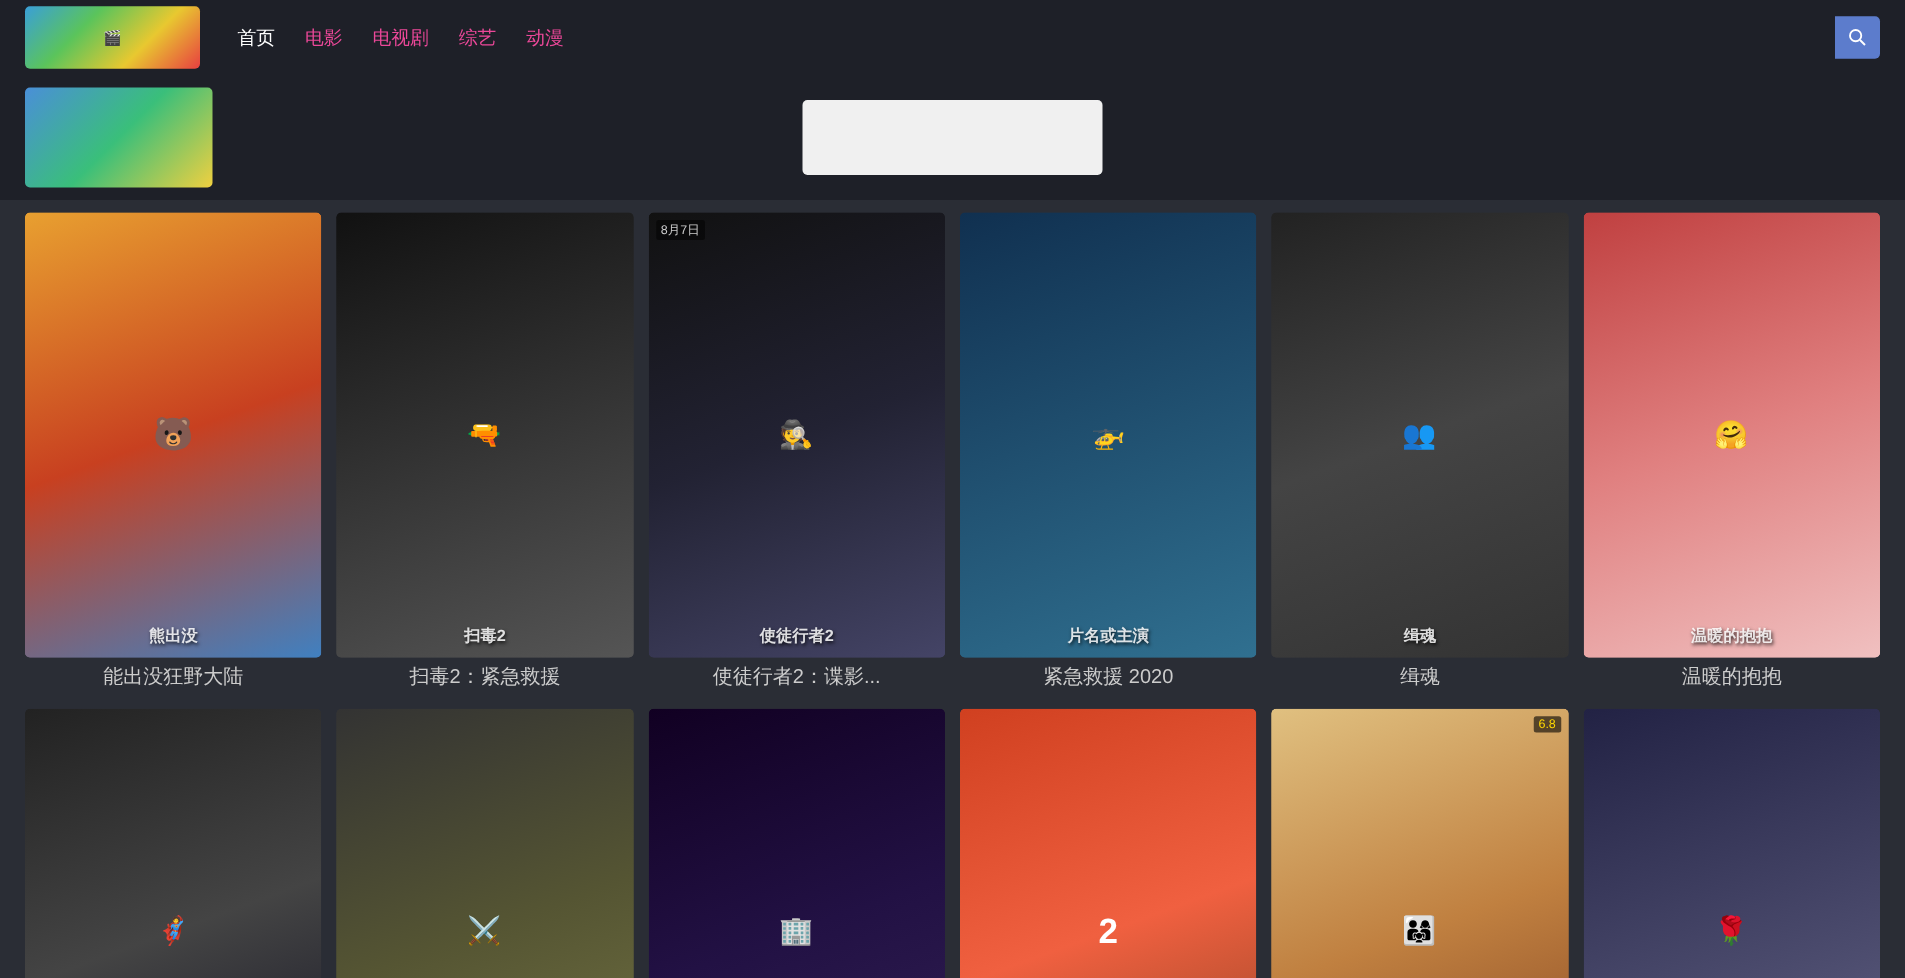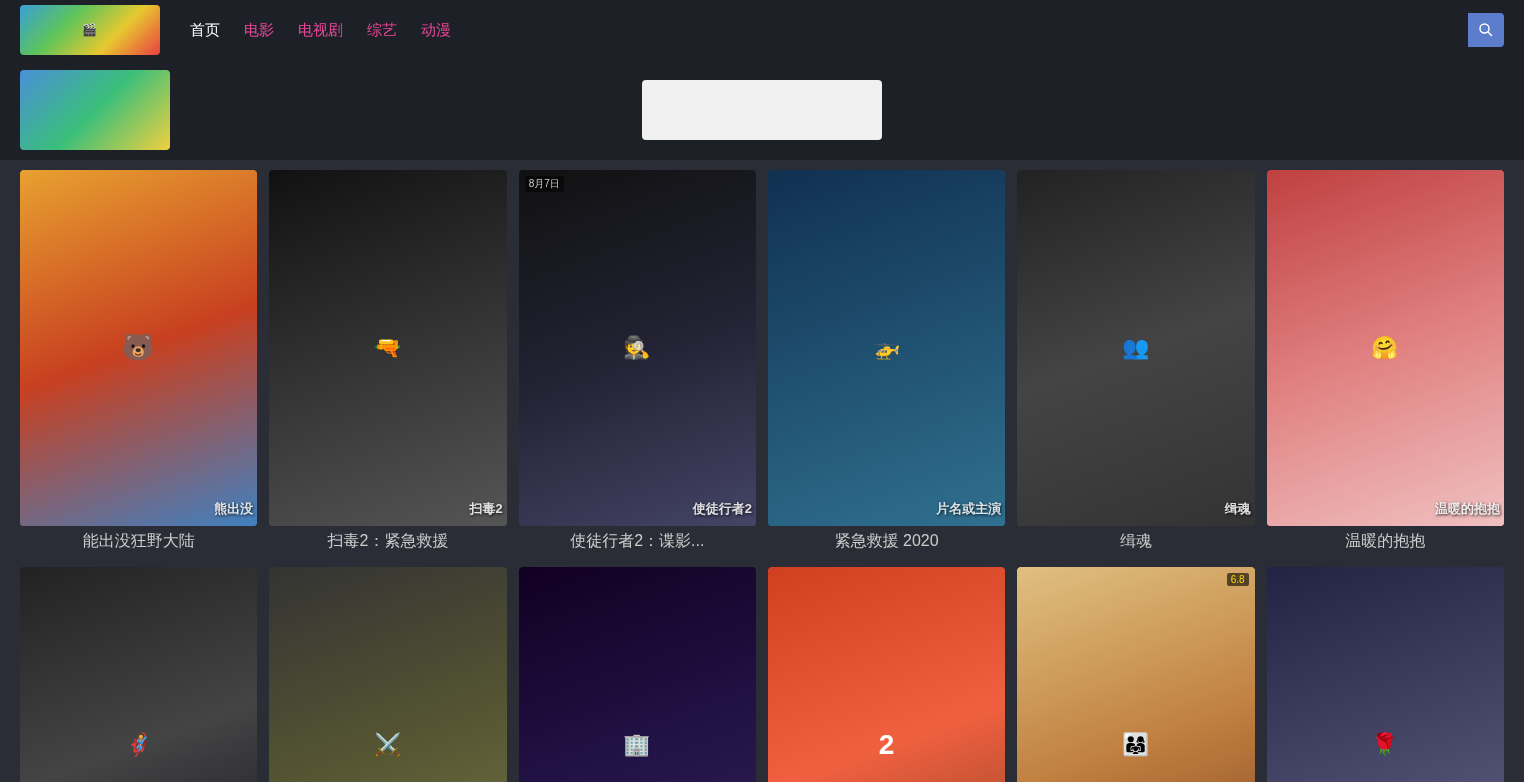--- a/index.html
+++ b/index.html
@@ -158,21 +158,21 @@
     .poster-9 { background: linear-gradient(160deg, #102, #214, #325); }
     .poster-10 { background: linear-gradient(160deg, #d04020, #f06040, #804020); }
     .poster-11 { background: linear-gradient(160deg, #e0c080, #c08040, #804020); }
     .poster-12 { background: linear-gradient(160deg, #224, #446, #668); }
 
     
     .poster-text {
       position: absolute;
       bottom: 8px;
       left: 0; right: 0;
-      text-align: right;
+      text-align: center;
       font-size: 13px;
       font-weight: bold;
       color: rgba(255,255,255,0.85);
       text-shadow: 1px 1px 3px rgba(0,0,0,0.8);
       padding: 0 4px;
     }
     .poster-badge {
       position: absolute;
       top: 6px;
       right: 6px;

